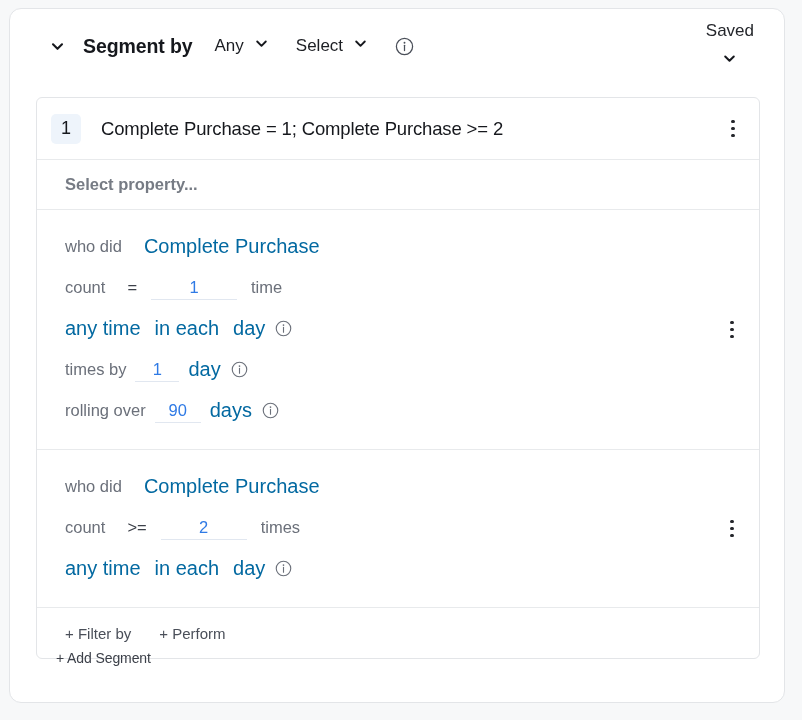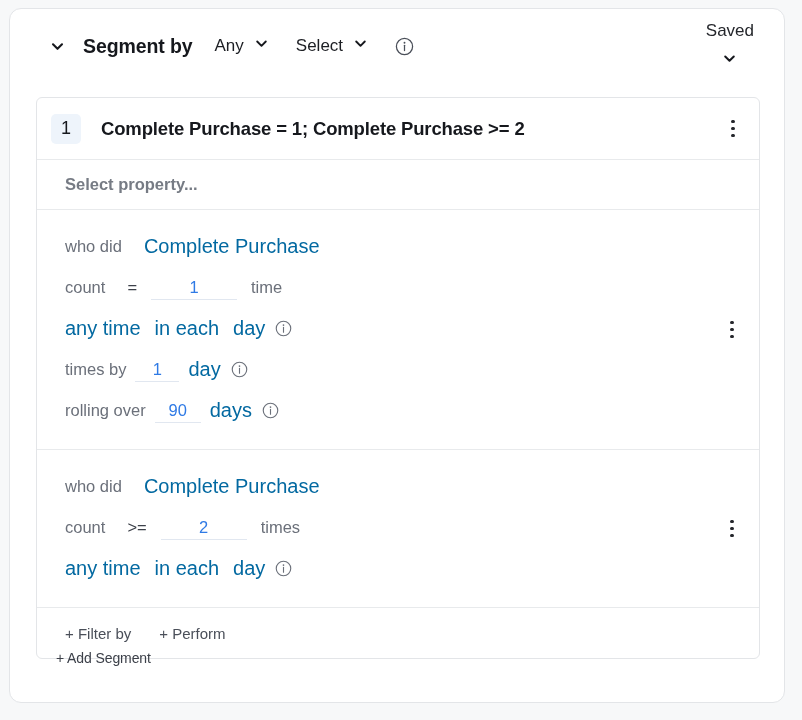--- a/index.html
+++ b/index.html
@@ -111,21 +111,21 @@
     color: #16181d;
     font-size: 18px;
     display: flex;
     align-items: center;
     justify-content: center;
     flex: none;
     margin-right: 20px;
   }
   .rule-title {
     font-size: 18.5px;
-    font-weight: bold;
+    font-weight: normal;
     color: #16181d;
     letter-spacing: -0.15px;
     white-space: nowrap;
     flex: 1 1 auto;
   }
   .kebab {
     width: 24px;
     height: 24px;
     display: flex;
     flex-direction: column;

